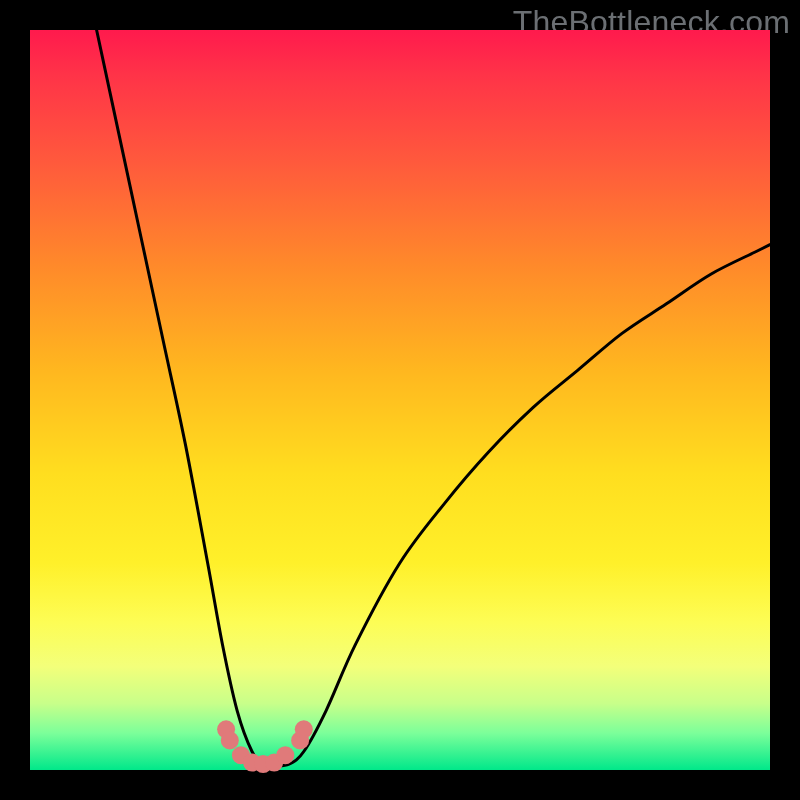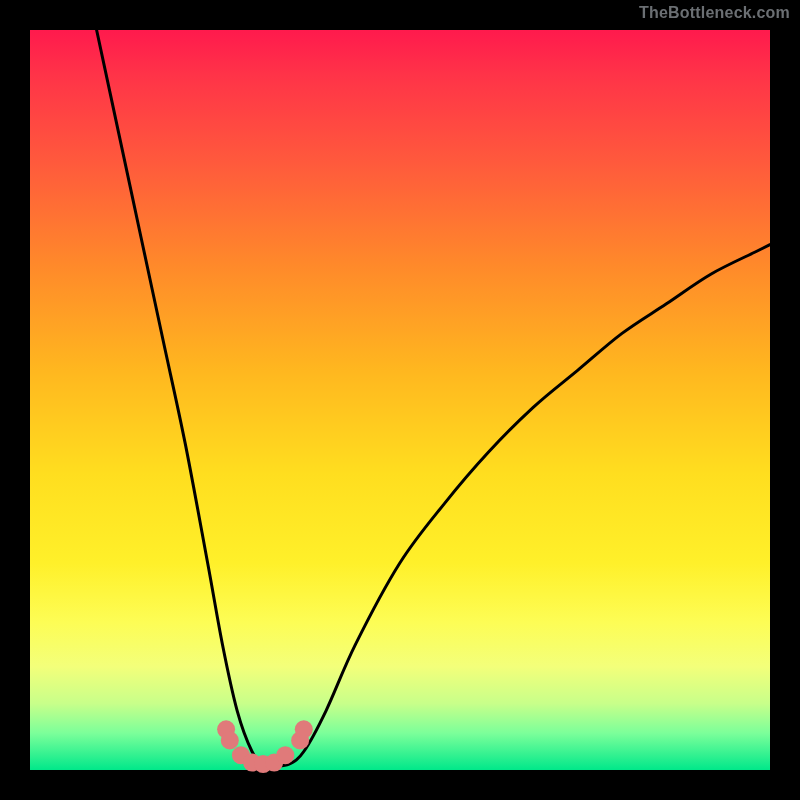--- a/index.html
+++ b/index.html
@@ -30,23 +30,23 @@
       #c8ff8a 91%,
       #7cff9a 95%,
       #00e88a 100%
     );
   }
   .watermark {
     position: absolute;
     top: 4px;
     right: 10px;
     color: #6b6f73;
-    font-size: 16px;
+    font-size: 32px;
     letter-spacing: 0.2px;
-    font-weight: 700;
+    font-weight: 400;
     user-select: none;
   }
   svg.curve {
     position: absolute;
     left: 0;
     top: 0;
     width: 740px;
     height: 740px;
     overflow: visible;
   }

